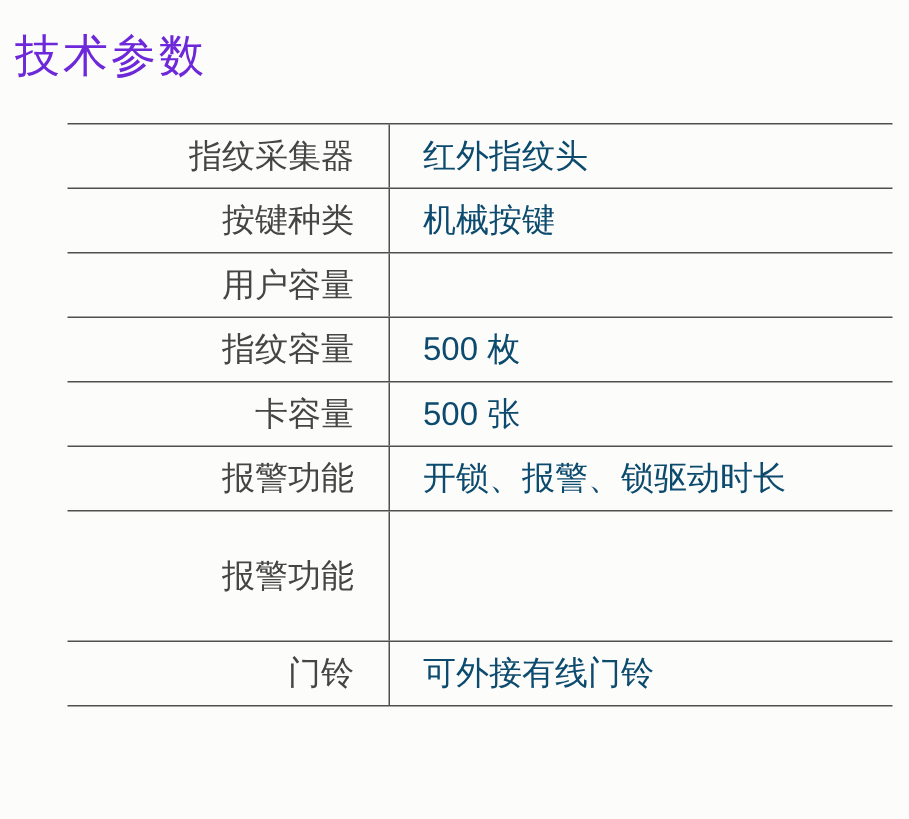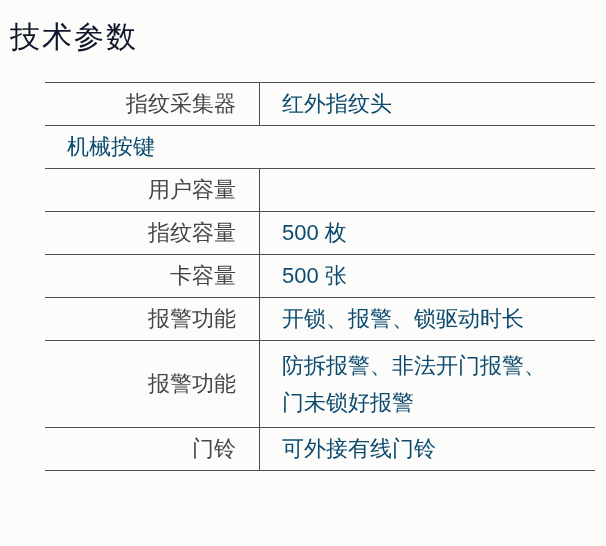--- a/index.html
+++ b/index.html
@@ -14,21 +14,21 @@
     background: var(--background, #fcfcfb);
     font-family: "Liberation Sans", sans-serif;
     color: var(--ink, #424242);
     overflow: hidden;
   }
   .page-title {
     margin: 17px 0 0 10px;
     font-size: 30px;
     font-weight: 500;
     letter-spacing: 2px;
-    color: #0f172a;
+    color: #6d28d9;
   }
   .spec-table {
     margin: 24px 0 0 45px;
     width: 550px;
     border-top: 1.5px solid var(--line, #4f4f4f);
   }
   .row {
     display: flex;
     align-items: stretch;
     border-bottom: 1.5px solid var(--line, #4f4f4f);
@@ -68,20 +68,21 @@
 <h1 class="page-title">技术参数</h1>
 
 <div class="spec-table">
 
   <div class="row">
     <div class="cell label">指纹采集器</div>
     <div class="cell value">红外指纹头</div>
   </div>
 
   <div class="row">
+    <div class="cell label">按键种类</div>
     <div class="cell value">机械按键</div>
   </div>
 
   <div class="row">
     <div class="cell label">用户容量</div>
   </div>
 
   <div class="row">
     <div class="cell label">指纹容量</div>
     <div class="cell value">500 枚</div>
@@ -92,24 +93,20 @@
     <div class="cell value">500 张</div>
   </div>
 
   <div class="row">
     <div class="cell label">报警功能</div>
     <div class="cell value">开锁、报警、锁驱动时长</div>
   </div>
 
   <div class="row tall">
     <div class="cell label">报警功能</div>
-    <div class="cell value multiline">
-      <div>防拆报警、非法开门报警、</div>
-      <div>门未锁好报警</div>
-    </div>
   </div>
 
   <div class="row">
     <div class="cell label">门铃</div>
     <div class="cell value">可外接有线门铃</div>
   </div>
 
 </div>
 
 </body></html>

